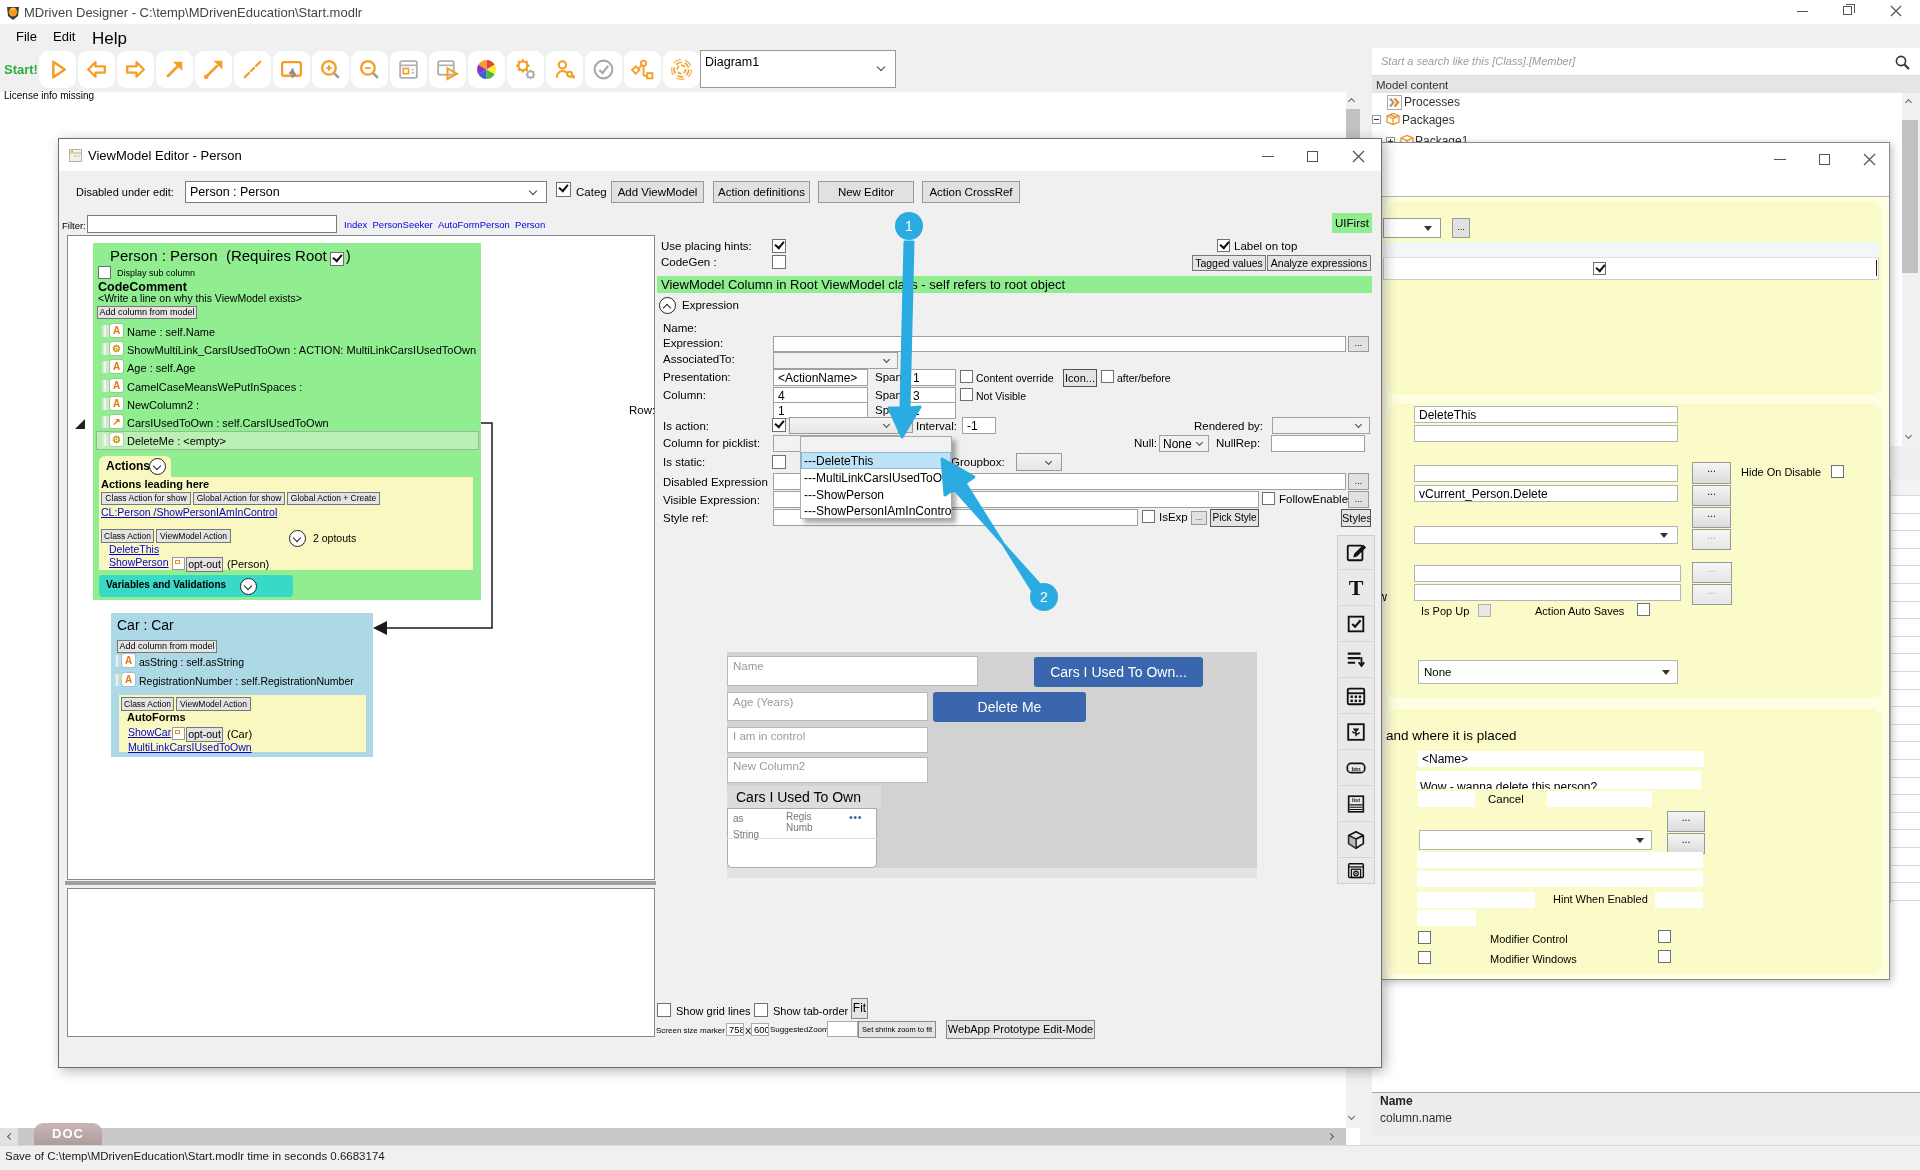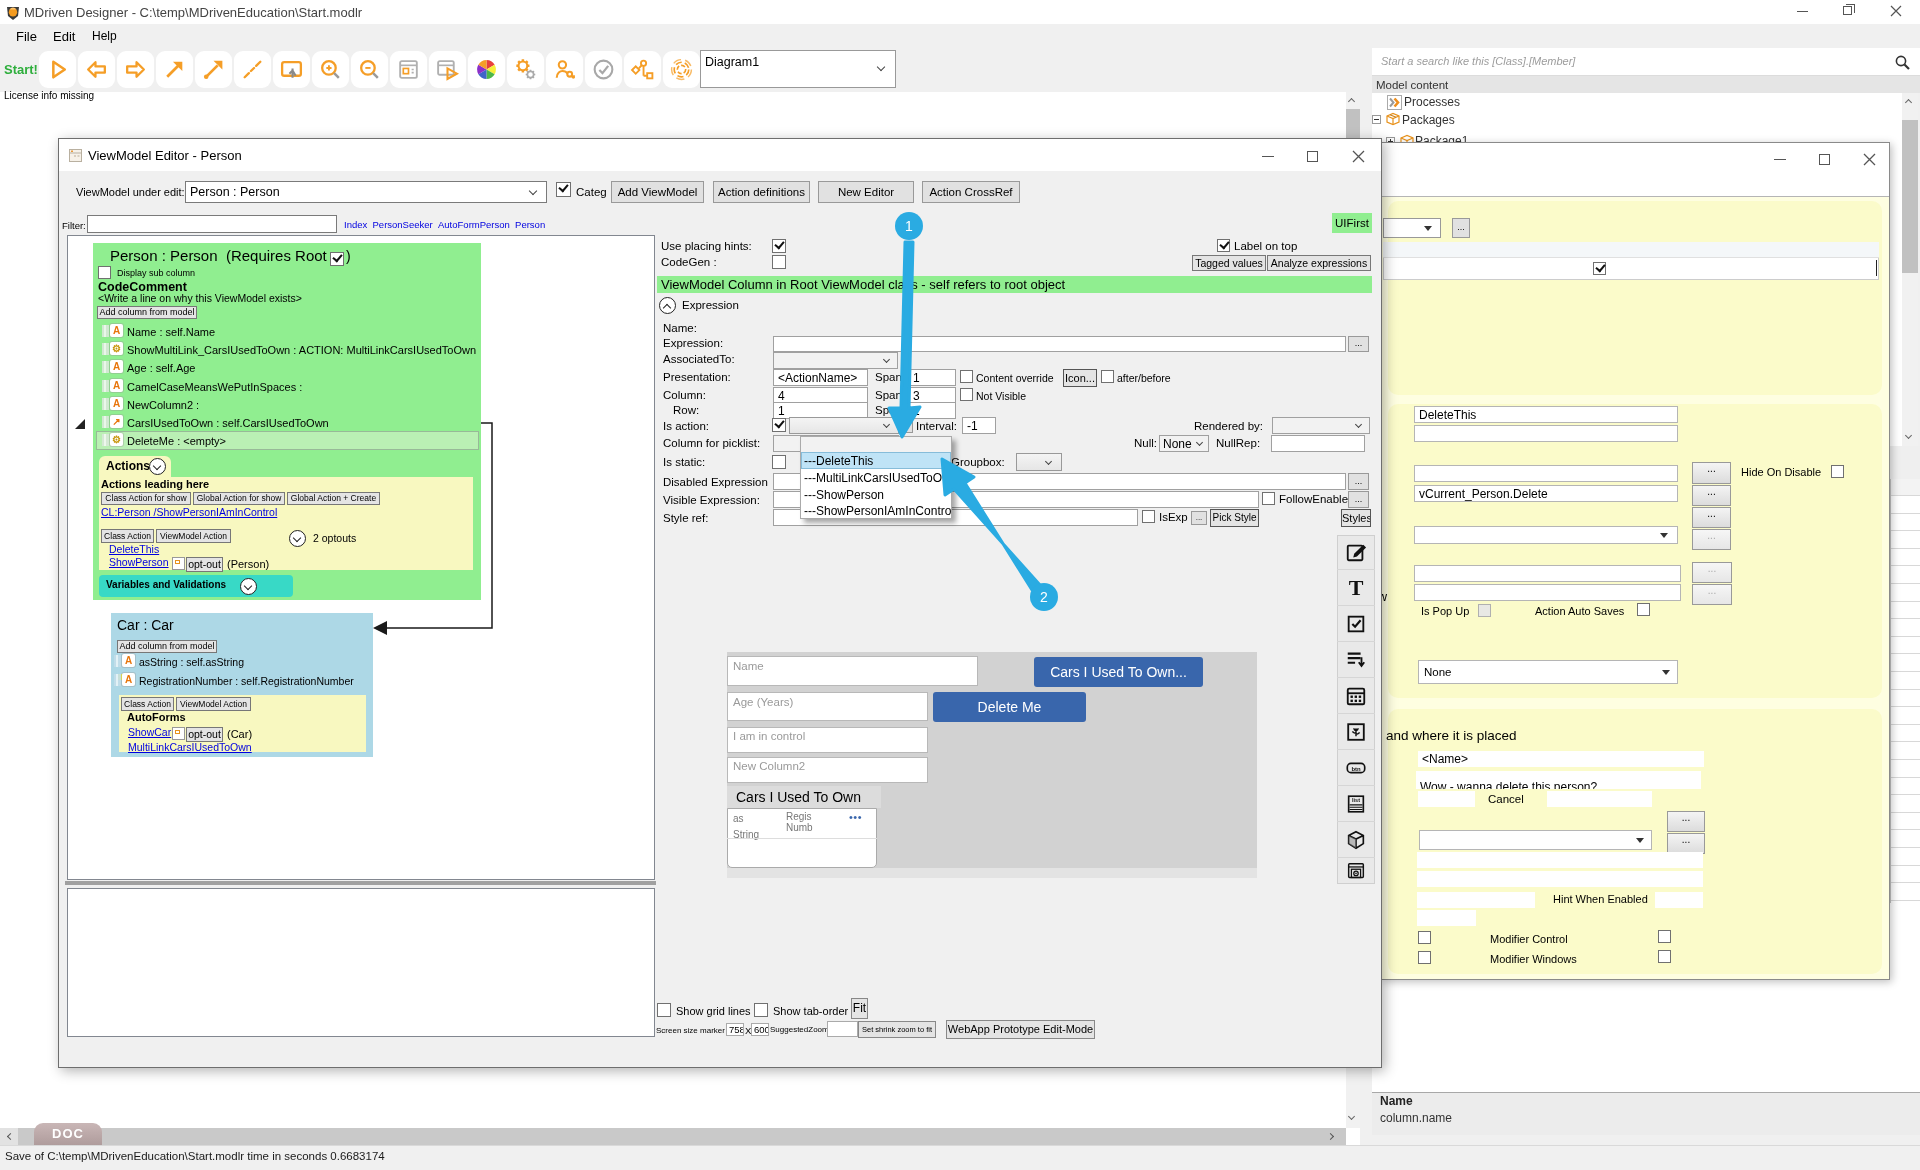--- a/index.html
+++ b/index.html
@@ -33,21 +33,21 @@
 <div class="lbl" style="left:24px;top:5px;font-size:13px;color:#444;">MDriven Designer - C:\temp\MDrivenEducation\Start.modlr</div>
 <div class="abs" style="left:1797px;top:11px;width:11px;height:1px;background:#555;"></div>
 <div class="abs" style="left:1843px;top:6px;width:9px;height:9px;border:1px solid #555;"></div>
 <div class="abs" style="left:1846px;top:4px;width:9px;height:9px;border:1px solid #555;border-bottom:none;border-left:none;"></div>
 <svg class="abs" style="left:1890px;top:5px" width="12" height="12" viewBox="0 0 12 12">
       <path d="M1 1 L11 11 M11 1 L1 11" stroke="#555" stroke-width="1.2"></path>
     </svg>
 <div class="abs" style="left:0;top:24px;width:1920px;height:23px;background:#f0f0f0;"></div>
 <div class="lbl" style="left:16px;top:29px;font-size:13px;">File</div>
 <div class="lbl" style="left:53px;top:29px;font-size:13px;">Edit</div>
-<div class="lbl" style="left:92px;top:29px;font-size:12px;">Help</div>
+<div class="lbl" style="left:92px;top:29px;font-size:17px;">Help</div>
 <div class="abs" style="left:0;top:47px;width:1372px;height:45px;background:#f0f0f0;"></div>
 <div class="lbl" style="left:4px;top:62px;font-size:13px;font-weight:bold;color:#2eae3c;">Start!</div>
 <style>.tbtn{position:absolute;top:51px;width:37px;height:37px;background:#fff;border-radius:9px;}
 .tbtn svg{position:absolute;left:6px;top:6px;}</style>
 <div class="tbtn" style="left:39px;">
       <svg width="25" height="25" viewBox="0 0 24 24">
         <path d="M8 4.5 L19 12 L8 19.5 Z" fill="none" stroke="#f59e27" stroke-width="2.4" stroke-linejoin="round"></path>
       </svg>
     </div>
 <div class="tbtn" style="left:78px;">
@@ -325,21 +325,21 @@
       <rect x="5" y="6" width="2" height="2" fill="#d8cfc0"></rect>
       <rect x="8.5" y="6" width="2" height="2" fill="#d8cfc0"></rect>
     </svg>
 <div class="lbl" style="left:88px;top:148px;font-size:13px;">ViewModel Editor - Person</div>
 <div class="abs" style="left:1262px;top:156px;width:12px;height:1px;background:#555;"></div>
 <div class="abs" style="left:1307px;top:151px;width:11px;height:11px;border:1px solid #555;"></div>
 <svg class="abs" style="left:1352px;top:150px" width="13" height="13" viewBox="0 0 13 13">
       <path d="M1 1 L12 12 M12 1 L1 12" stroke="#555" stroke-width="1.3"></path>
     </svg>
 
-<div class="lbl" style="left:76px;top:186px;font-size:11px;">ViewModel under edit:</div>
+<div class="lbl" style="left:76px;top:186px;font-size:11px;">Disabled under edit:</div>
 <div class="combo" style="left:185px;top:181px;width:362px;height:22px;font-size:12.5px;padding-top:3px;">Person : Person</div>
 <div class="dda" style="left:530px;top:188px;"></div>
 <div class="cb cbk" style="left:556px;top:182px;width:15px;height:15px;"></div>
 <div class="lbl" style="left:576px;top:186px;font-size:11.5px;">Categ</div>
 <div class="btn" style="left:611px;top:181px;width:93px;height:22px;line-height:20px;font-size:11.5px;">Add ViewModel</div>
 <div class="btn" style="left:713px;top:181px;width:97px;height:22px;line-height:20px;font-size:11.5px;">Action definitions</div>
 <div class="btn" style="left:818px;top:181px;width:96px;height:22px;line-height:20px;font-size:11.5px;">New Editor</div>
 <div class="btn" style="left:922px;top:181px;width:98px;height:22px;line-height:20px;font-size:11.5px;">Action CrossRef</div>
 <div class="lbl" style="left:62px;top:220px;font-size:9.5px;">Filter:</div>
 <div class="tf" style="left:87px;top:215px;width:250px;height:18px;"></div>
@@ -465,21 +465,21 @@
 <div class="lbl" style="left:976px;top:372px;font-size:10.5px;">Content override</div>
 <div class="btn" style="left:1063px;top:369px;width:34px;height:18px;font-size:11px;line-height:16px;background:#e4e4e4;border-color:#555;">Icon...</div>
 <div class="cb" style="left:1101px;top:370px;width:13px;height:13px;"></div>
 <div class="lbl" style="left:1117px;top:372px;font-size:10.5px;">after/before</div>
 <div class="lbl" style="left:663px;top:389px;">Column:</div>
 <div class="tf" style="left:773px;top:387px;width:95px;height:17px;border-color:#a0a0a0;padding:1px 4px;">4</div>
 <div class="lbl" style="left:875px;top:389px;">Span</div>
 <div class="tf" style="left:908px;top:387px;width:48px;height:17px;border-color:#a0a0a0;padding:1px 4px;">3</div>
 <div class="cb" style="left:960px;top:388px;width:13px;height:13px;"></div>
 <div class="lbl" style="left:976px;top:390px;font-size:10.5px;">Not Visible</div>
-<div class="lbl" style="left:673px;top:404px;">Row:</div>
+<div class="lbl" style="left:629px;top:404px;">Row:</div>
 <div class="tf" style="left:773px;top:402px;width:95px;height:17px;border-color:#a0a0a0;padding:1px 4px;">1</div>
 <div class="lbl" style="left:875px;top:404px;">Span</div>
 <div class="tf" style="left:908px;top:402px;width:48px;height:17px;border-color:#a0a0a0;padding:1px 4px;">1</div>
 <div class="lbl" style="left:663px;top:420px;">Is action:</div>
 <div class="cb cbk" style="left:772px;top:418px;width:14px;height:14px;"></div>
 <div class="abs" style="left:789px;top:417px;width:110px;height:17px;background:linear-gradient(#f4f4f4,#e6e6e6);border:1px solid #999;"></div>
 <div class="dda" style="left:884px;top:422px;width:5px;height:5px;"></div>
 <div class="btn" style="left:900px;top:418px;width:13px;height:15px;font-size:8px;line-height:12px;">...</div>
 <div class="lbl" style="left:916px;top:420px;">Interval:</div>
 <div class="tf" style="left:962px;top:417px;width:34px;height:17px;border-color:#a0a0a0;padding:1px 4px;">-1</div>

